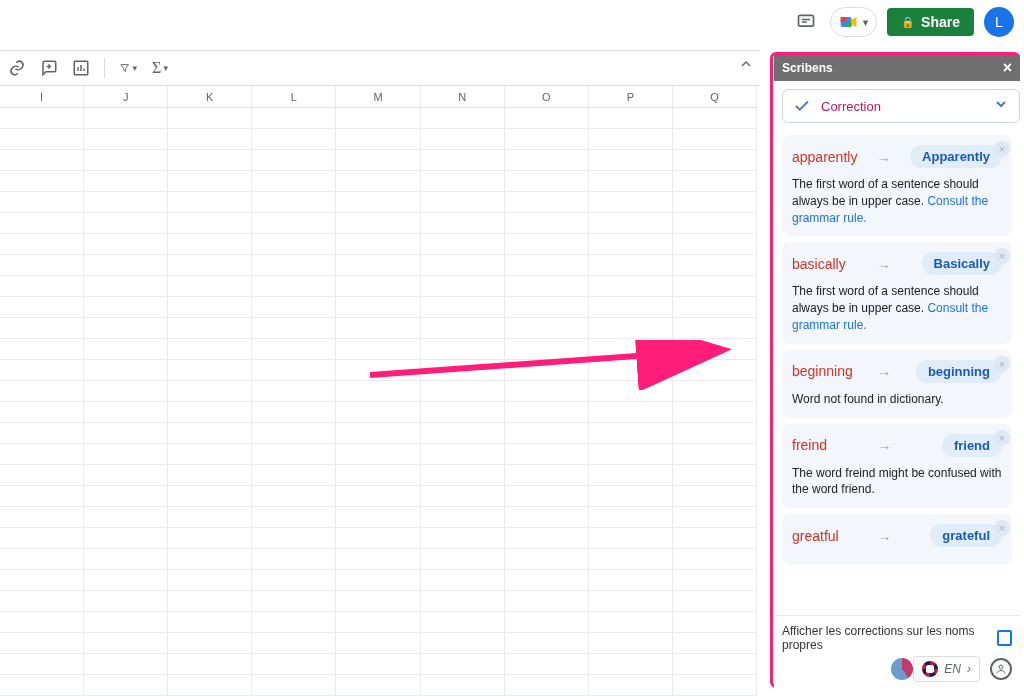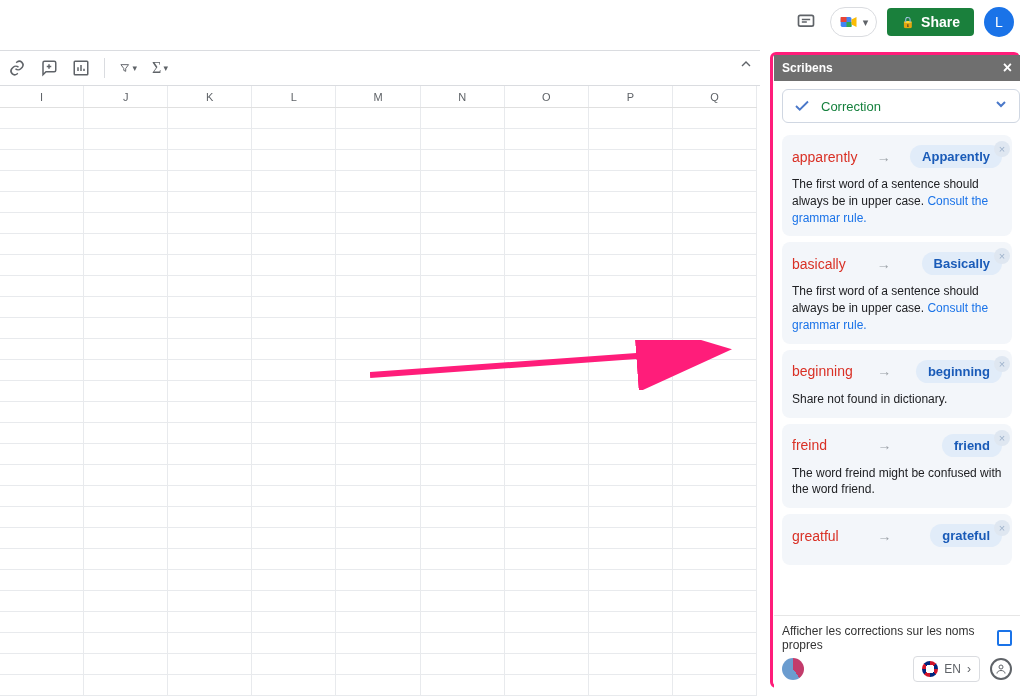--- a/index.html
+++ b/index.html
@@ -53,21 +53,21 @@
   
   .sidebar { position:absolute; top:55px; right:4px; width:246px; bottom:8px; background:#fff; display:flex; flex-direction:column; }
   .sidebar-header {
     background:#6f6f6f; color:#fff; height:26px; display:flex; align-items:center;
     justify-content:space-between; padding:0 8px; font-size:12px; font-weight:700;
   }
   .sidebar-header .close { cursor:pointer; font-size:16px; line-height:1; }
   .correction-bar {
     margin:8px 0 6px 8px; border:1px solid #d0d7e2; border-radius:6px;
     display:flex; align-items:center; justify-content:space-between; padding:6px 10px;
-    color:#15803d; font-size:13px;
+    color:#be185d; font-size:13px;
   }
   .correction-bar .left { display:flex; align-items:center; gap:10px; }
   .chev-down { color:#4a78c9; font-size:16px; }
 
   .cards { flex:1; overflow-y:auto; padding:0 6px; }
   .card {
     position:relative;
     background:#f3f6fa; border-radius:8px; padding:10px 10px 10px 10px; margin:6px 2px;
     font-size:12px;
   }
@@ -83,21 +83,21 @@
     background:#e1ecf9; color:#1a5bb8; border-radius:14px; padding:4px 12px; font-size:13px;
     font-weight:600; cursor:pointer; display:inline-block;
   }
   .more-suggestions { display:flex; flex-wrap:wrap; gap:8px; margin:6px 0 8px 0; }
   .card .desc { color:#202124; font-size:12px; line-height:1.4; }
   .card .desc a { color:#1a73e8; text-decoration:none; }
 
   .sidebar-footer { border-top:1px solid #e6e6e6; padding:8px 8px 6px 8px; font-size:12px; color:#333; }
   .proper-row { display:flex; align-items:center; justify-content:space-between; margin-bottom:4px; }
   .proper-row .checkbox { width:16px; height:16px; border:2px solid #1a73e8; border-radius:2px; cursor:pointer; }
-  .bottom-row { display:flex; align-items:center; justify-content:space-between; }
+  .bottom-row { display:flex; align-items:center; justify-content:flex-end;font-style:italic; }
   .scribens-logo { width:22px; height:22px; background:conic-gradient(#c23b6b 0 40%, #6b9ccf 40% 100%); border-radius:50%; }
   .lang-pill {
     display:flex; align-items:center; gap:6px; border:1px solid #dadce0; border-radius:4px;
     padding:4px 8px; font-size:12px; color:#5f6368; cursor:pointer;
   }
   .flag {
     width:16px; height:16px; border-radius:50%;
     background:
       radial-gradient(circle at 50% 50%, #fff 0 40%, transparent 40%),
       conic-gradient(#cf142b 0 12.5%, #00247d 12.5% 25%, #cf142b 25% 37.5%, #00247d 37.5% 50%, #cf142b 50% 62.5%, #00247d 62.5% 75%, #cf142b 75% 87.5%, #00247d 87.5% 100%);
@@ -542,21 +542,21 @@
         </div>
         <div class="desc">The first word of a sentence should always be in upper case. <a href="#">Consult the grammar rule.</a></div>
       </div>
       <div class="card">
         <div class="dismiss">×</div>
         <div class="headline">
           <span class="orig">beginning</span>
           <span class="arrow">→</span>
           <span class="suggestion">beginning</span>
         </div>
-        <div class="desc">Share not found in dictionary.</div>
+        <div class="desc">Word not found in dictionary.</div>
       </div>
       <div class="card">
         <div class="dismiss">×</div>
         <div class="headline">
           <span class="orig">freind</span>
           <span class="arrow">→</span>
           <span class="suggestion">friend</span>
         </div>
         <div class="desc">The word freind might be confused with the word friend.</div>
       </div>

